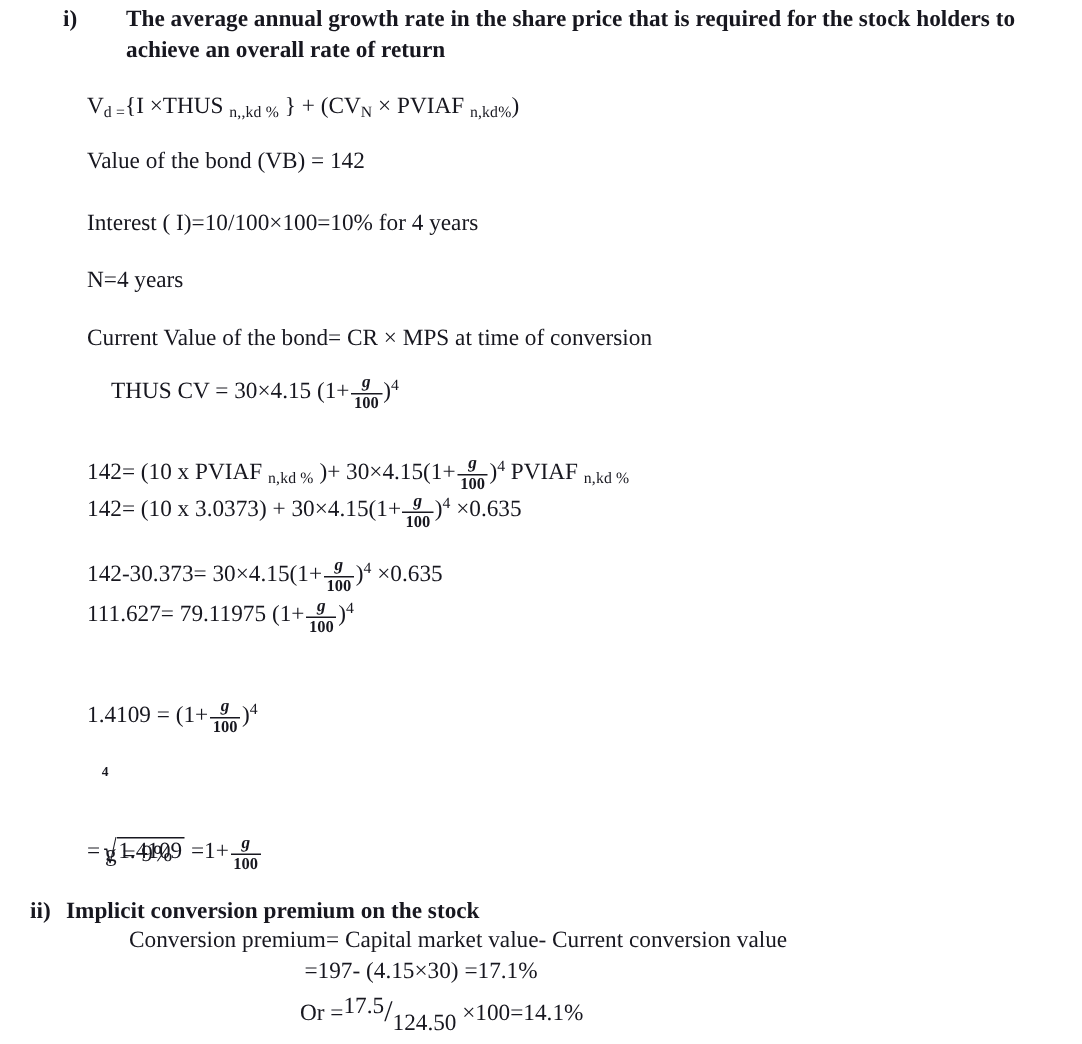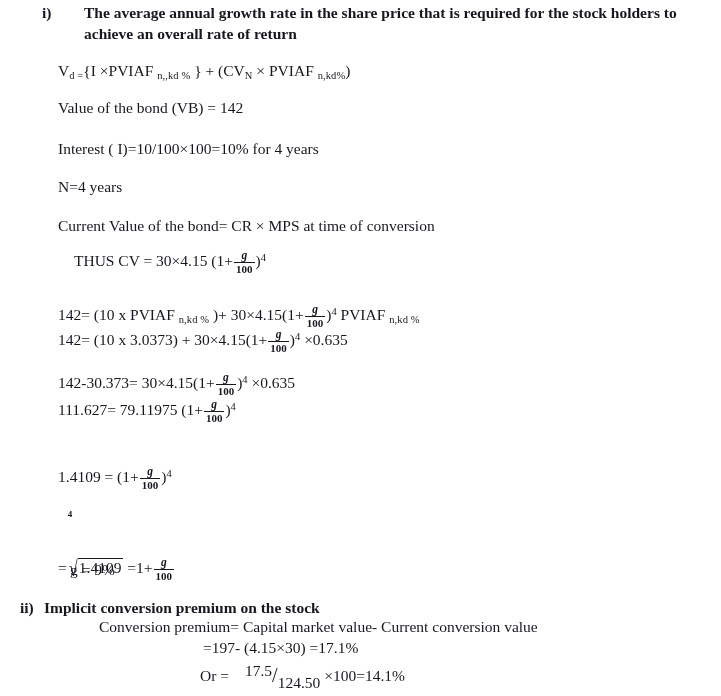--- a/index.html
+++ b/index.html
@@ -126,21 +126,21 @@
   }
   .radical .rbody {
     display: inline-block;
     border-top: 1.2px solid #17171f;
     padding: 0 2px 0 1px;
     margin-left: -3px;
     margin-top: 46px;
   }
 
   
-  .dfrac { display: inline-block; white-space: nowrap; margin-left: 16px; }
+  .dfrac { display: inline-block; white-space: nowrap; }
   .dfrac .dnum {
     font-size: 15.5px;
     vertical-align: 0.33em;
   }
   .dfrac .dslash {
     font-size: 20px;
     vertical-align: -0.02em;
   }
   .dfrac .dden {
     font-size: 15.5px;
@@ -151,21 +151,21 @@
 <body>
 
 <div class="page">
 
   <div class="heading" id="heading-i">
     <span class="marker">i)</span>
     <span class="htext">The average annual growth rate in the share price that is required for the stock holders to achieve an overall rate of return</span>
   </div>
 
   <div class="line" style="left:58px; top:62px;">
-    <span>V</span><sub class="sb">d =</sub><span>{I ×PVIAF</span> <sub class="sb">n,,kd %</sub> <span>} + (CV</span><sub class="sb">N</sub> <span>× PVIAF</span> <sub class="sb">n,kd%</sub><span>)</span>
+    <span>V</span><sub class="sb">d =</sub><span>{I ×THUS</span> <sub class="sb">n,,kd %</sub> <span>} + (CV</span><sub class="sb">N</sub> <span>× PVIAF</span> <sub class="sb">n,kd%</sub><span>)</span>
   </div>
 
   <div class="line" style="left:58px; top:99px;">Value of the bond (VB) = 142</div>
 
   <div class="line" style="left:58px; top:140px;">Interest ( I)=10/100×100=10%  for 4 years</div>
 
   <div class="line" style="left:58px; top:178px;text-align:right;">N=4 years</div>
 
   <div class="line" style="left:58px; top:217px;">Current Value of the bond= CR × MPS at time of conversion</div>
 
@@ -197,21 +197,21 @@
     <span>=</span><span class="radical"><span class="rdeg">4</span><span class="rsign">√</span><span class="rbody">1.4109</span></span> <span>=1+</span><span class="frac"><span class="num">g</span><span class="bar"></span><span class="den">100</span></span>
   </div>
 
   <div class="line" style="left:70px; top:561px;">g = 9%</div>
 
   <div class="heading" id="heading-ii">
     <span class="marker">ii)</span>
     <span class="htext">Implicit conversion premium on the stock</span>
   </div>
 
-  <div class="line" style="left:99px; top:618px;">Conversion premium= Capital market value- Current conversion value</div>
+  <div class="line" style="left:86px; top:618px;">Conversion premium= Capital market value- Current conversion value</div>
 
   <div class="line" style="left:203px; top:639px;">=197- (4.15×30) =17.1%</div>
 
   <div class="line" style="left:200px; top:662px;">
     <span>Or =</span><span class="dfrac"><span class="dnum">17.5</span><span class="dslash">/</span><span class="dden">124.50</span></span> <span>×100=14.1%</span>
   </div>
 
 </div>
 
 </body></html>

